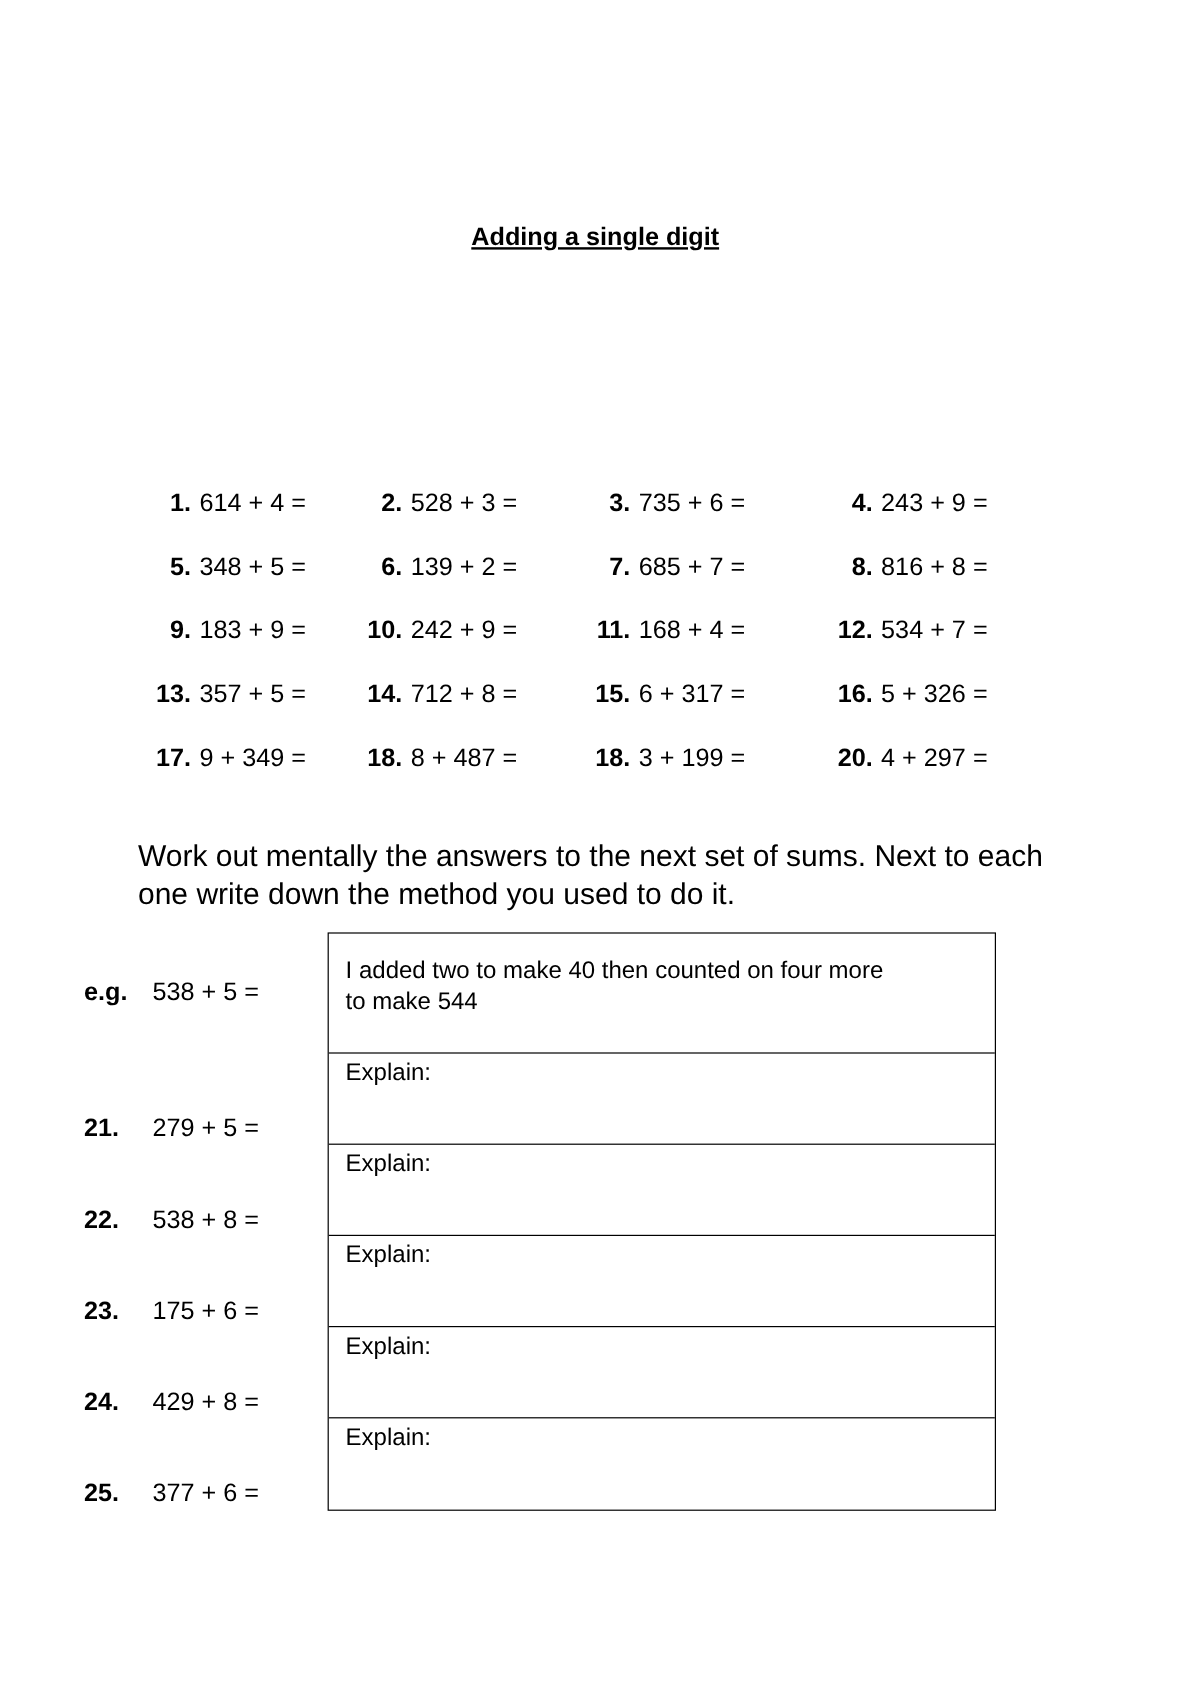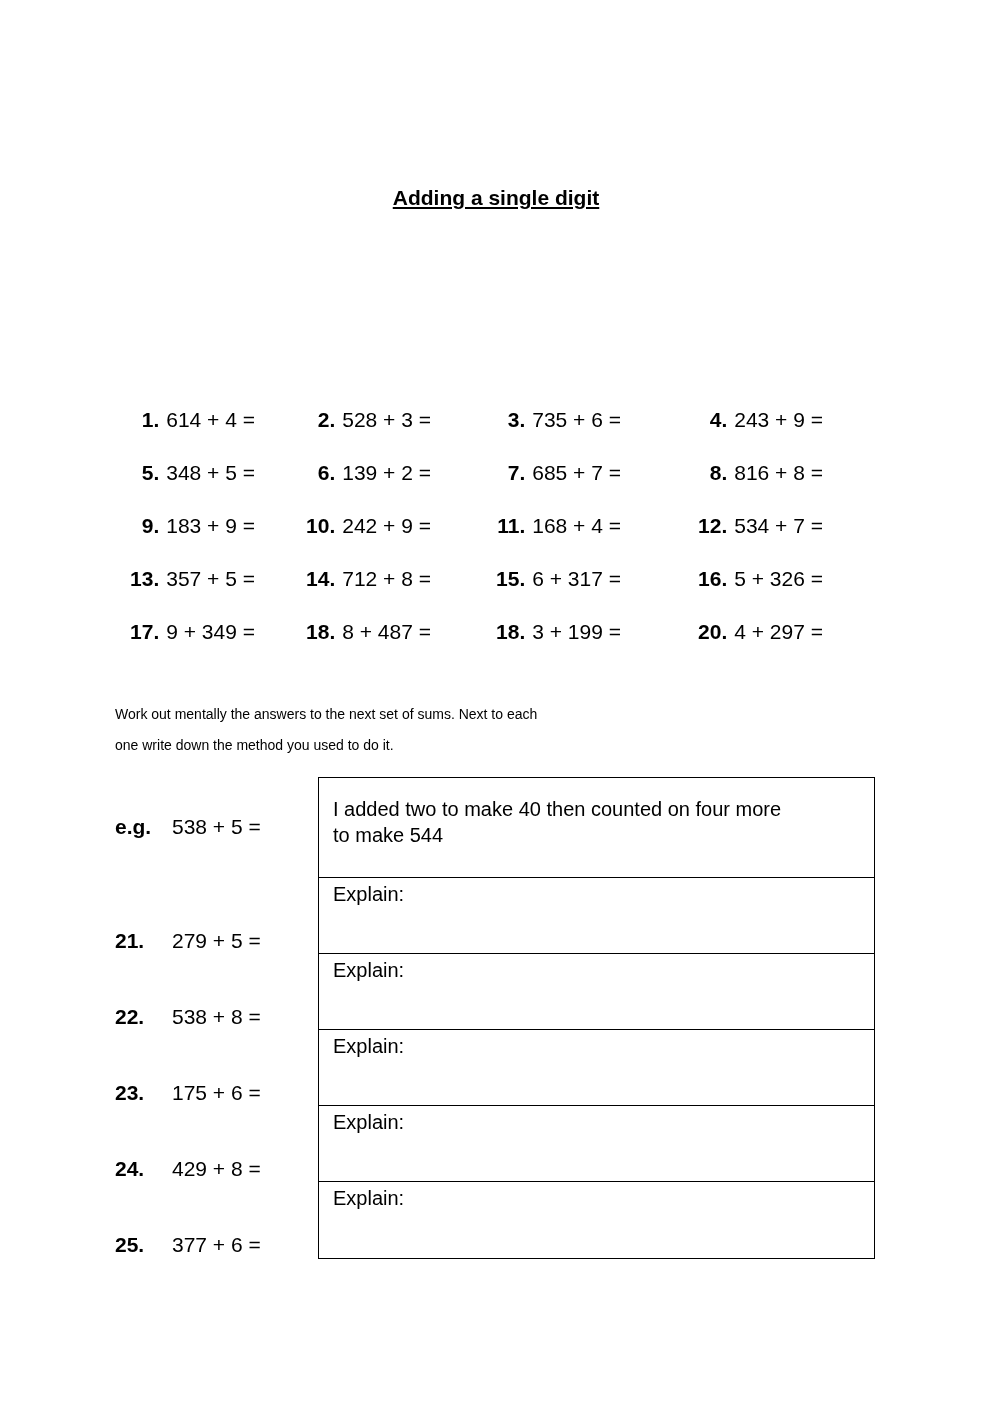--- a/index.html
+++ b/index.html
@@ -26,25 +26,25 @@
     grid-auto-rows:53px;
   }
   .problem {
     display:flex; align-items:center; justify-content:flex-end;
     font-size:21px; white-space:nowrap;
   }
   .pnum { font-weight:bold; margin-right:7px; }
 
   .instruction {
     margin:41px 16px 0 115px;
-    font-size:14px;
+    font-size:25px;
     line-height:31px;
   }
 
-  .mental { margin:16px 0 0 115px; display:flex; align-items:flex-start; }
+  .mental { margin:16px 0 0 70px; display:flex; align-items:flex-start; }
   .left-col { width:203px; }
   .lrow { display:flex; align-items:center; font-size:21px; white-space:nowrap; }
   .lrow .label { font-weight:bold; display:inline-block; width:57px; }
   .h-example { height:100px; }
   .h-item { height:76px;align-items:flex-end; }
 
   .boxes { width:557px; border:1.5px solid #000; }
   .box { border-bottom:1.5px solid #000; font-size:20px; }
   .box:last-child { border-bottom:none; }
   .box.example { height:100px; padding:18px 14px 0 14px; line-height:26px; }

